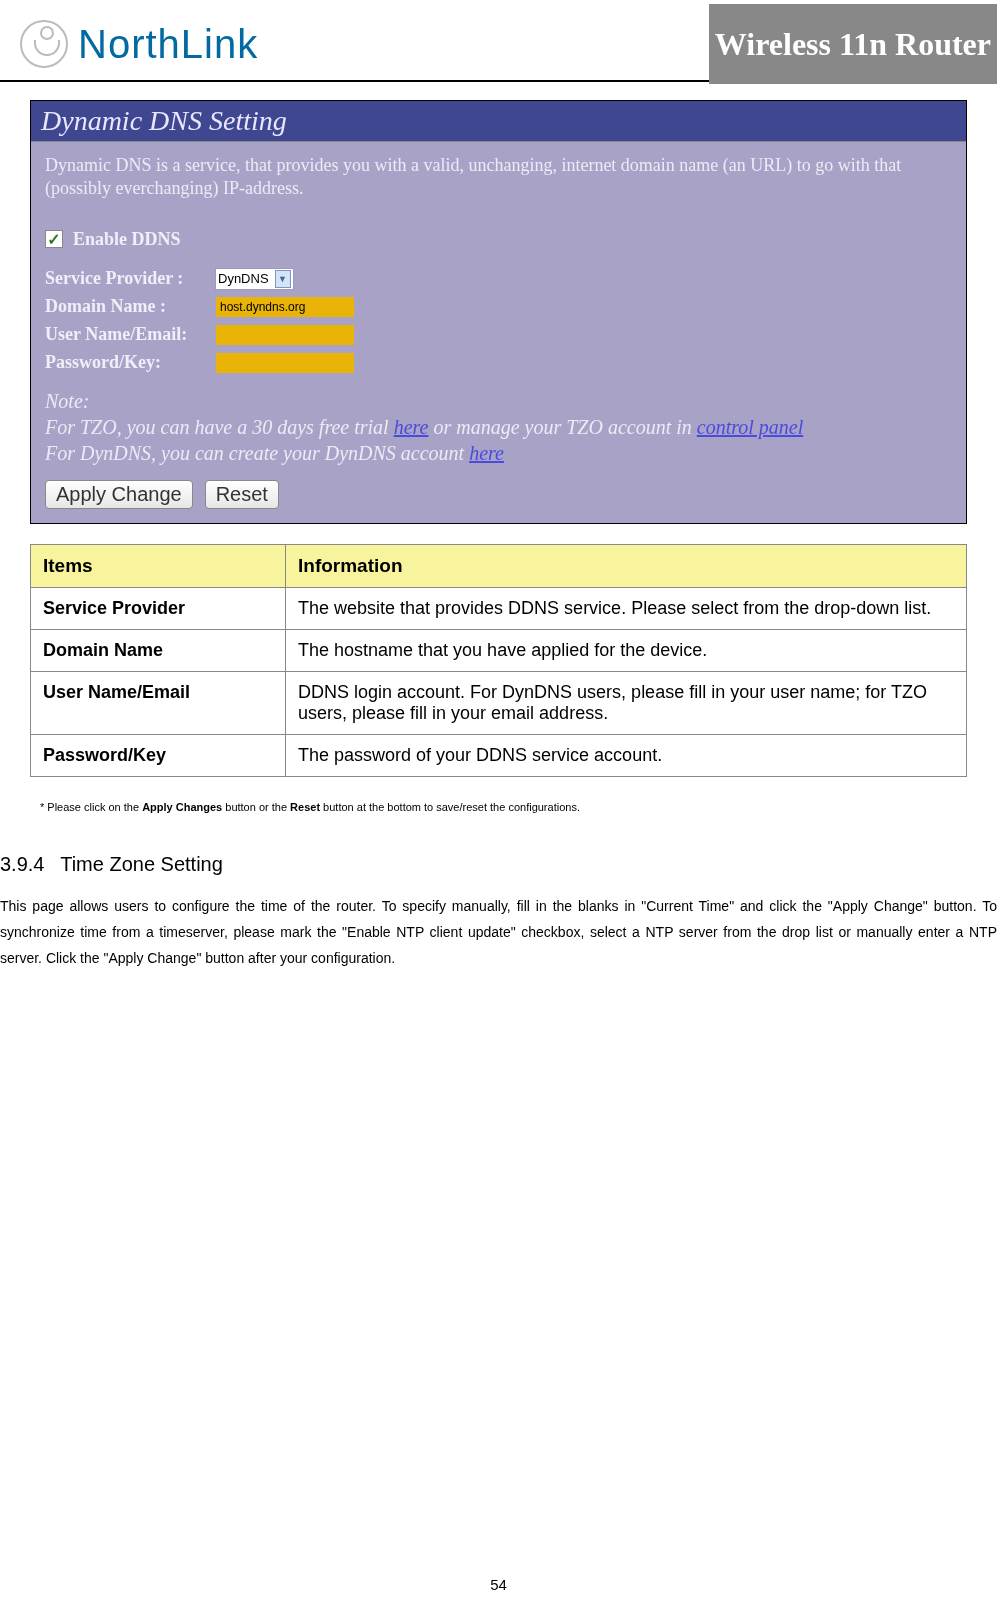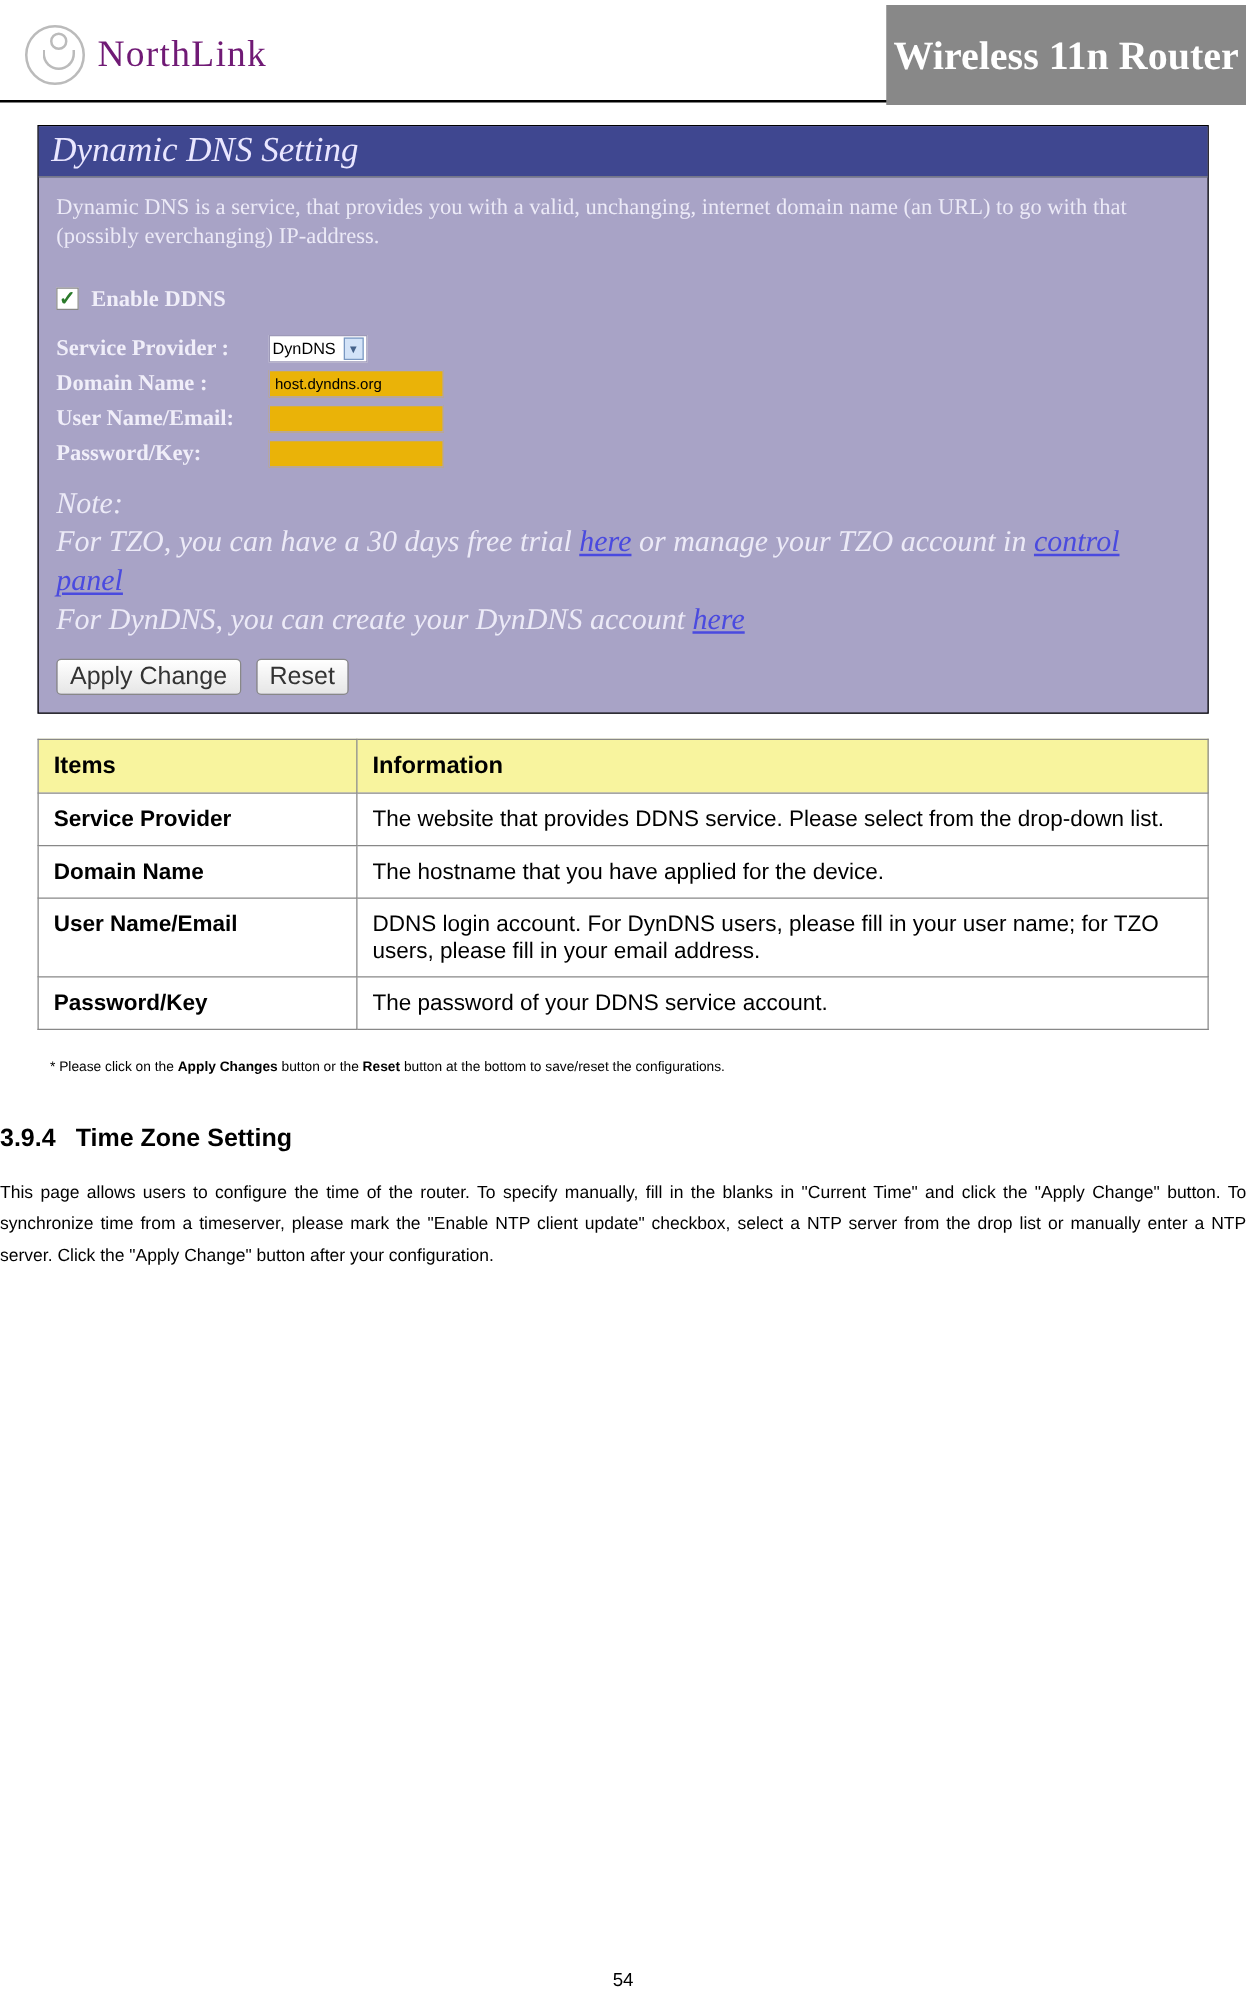--- a/index.html
+++ b/index.html
@@ -41,23 +41,23 @@
   }
   .logo-icon::after {
     content: "";
     position: absolute;
     top: 4px; left: 18px;
     width: 10px; height: 10px;
     border: 2px solid #bbb;
     border-radius: 50%;
   }
   .logo-text {
-    font-size: 30px;
-    color: #701a75;
-    font-family: Liberation Serif, serif;
+    font-size: 40px;
+    color: #0369a1;
+    font-family: Liberation Sans, sans-serif;
     letter-spacing: 1px;
   }
   .brand {
     background: #888;
     color: #fff;
     font-family: "Times New Roman", serif;
     font-size: 32px;
     font-weight: bold;
     padding: 10px 6px 10px 6px;
     height: 80px;
@@ -149,21 +149,21 @@
     font-family: Arial, sans-serif;
     font-size: 12px;
     width: 140px;
     height: 22px;
     padding: 2px 4px;
     border: 1px solid #a8a3c6;
   }
   .note-block {
     margin-top: 14px;
     font-style: italic;
-    font-size: 24px;
+    font-size: 20px;
     font-family: Georgia, "Times New Roman", serif;
     color: #eceaf7;
     line-height: 1.3;
   }
   .note-link {
     color: #4a4adf;
     text-decoration: underline;
   }
   .btn-row {
     margin-top: 14px;
@@ -208,21 +208,21 @@
   .footnote {
     margin: 24px 40px 0 40px;
     font-size: 11px;
     font-family: Arial, sans-serif;
   }
   .footnote b { font-weight: bold; }
   .sec-heading {
     margin: 40px 0 18px 0;
     font-family: Arial, sans-serif;
     font-size: 20px;
-    font-weight: bold;
+    font-weight: normal;
   }
   .sec-num { display:inline-block; width:55px; }
   .para {
     font-family: Arial, sans-serif;
     font-size: 14px;
     line-height: 1.85;
     text-align: justify;
     margin: 0;
   }
   .pagenum {

